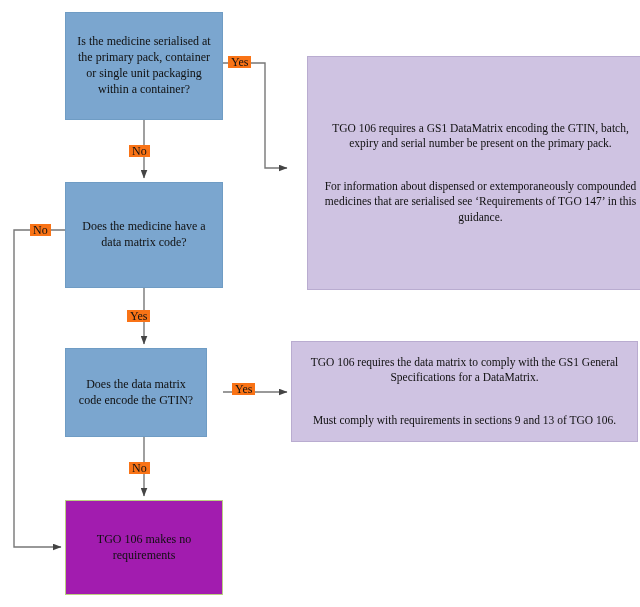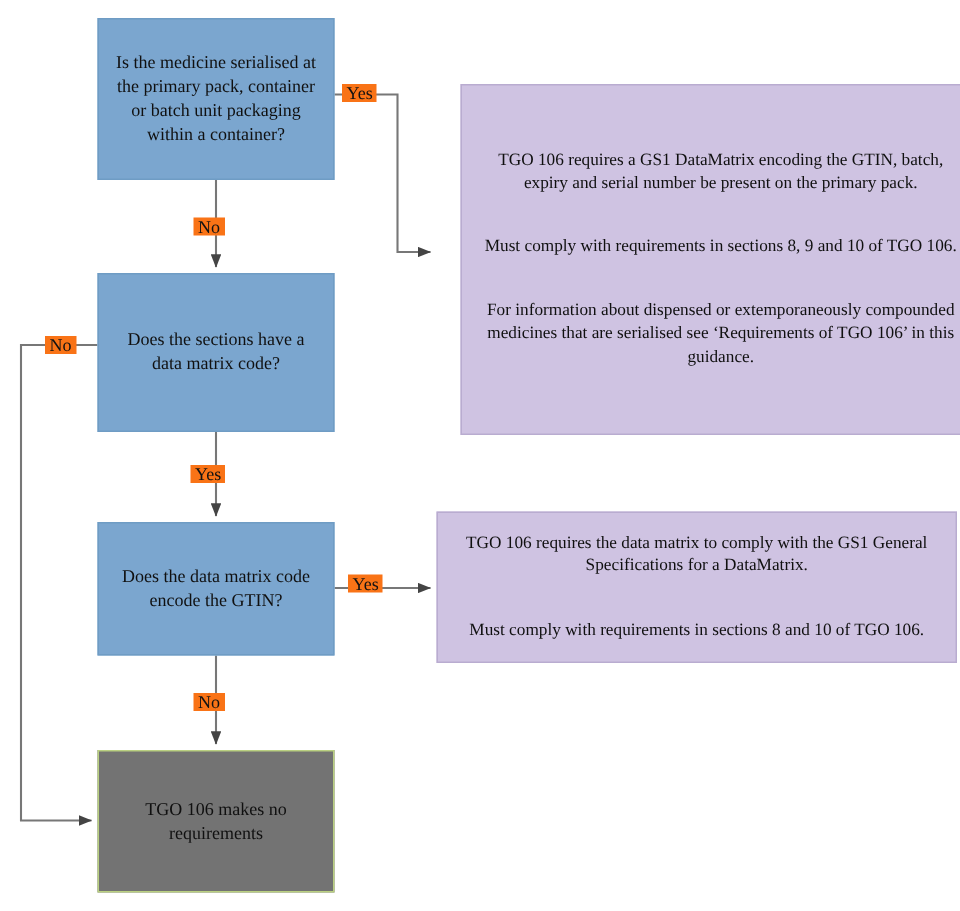--- a/index.html
+++ b/index.html
@@ -42,21 +42,21 @@
     white-space: pre-line;
   }
   .decision {
     background: #7ba6cf;
     border: 1px solid #6f9cc4;
     font-size: 12px;
     color: #101010;
     padding: 4px 9px;
   }
   .terminal {
-    background: #737373;
+    background: #a21caf;
     border: 1px solid #bad081;
     font-size: 12px;
     color: #101010;
     padding: 4px 9px;
   }
   .outcome {
     background: #cfc3e2;
     border: 1px solid #b9acd0;
     font-size: 11.5px;
     color: #101010;
@@ -68,21 +68,21 @@
     font-size: 12px;
     color: #121212;
     background: #f97316;
     padding: 0 3px;
     white-space: nowrap;
     line-height: 1;
   }
   
   #q1 { left: 65px;  top: 12px;  width: 158px; height: 108px; }
   #q2 { left: 65px;  top: 182px; width: 158px; height: 106px; }
-  #q3 { left: 65px;  top: 348px; width: 158px; height: 89px;  }
+  #q3 { left: 65px;  top: 348px; width: 142px; height: 89px;  }
   #terminal-node { left: 65px; top: 500px; width: 158px; height: 95px; }
   #p1 { left: 307px; top: 56px;  width: 347px; height: 234px; }
   #p2 { left: 291px; top: 341px; width: 347px; height: 101px; text-align: center; }
   
   #lbl-q1-yes { left: 228px; top: 56px; }
   #lbl-q1-no  { left: 129px; top: 145px; }
   #lbl-q2-no  { left: 30px;  top: 224px; }
   #lbl-q2-yes { left: 127px; top: 310px; }
   #lbl-q3-yes { left: 232px; top: 383px; }
   #lbl-q3-no  { left: 129px; top: 462px; }
@@ -106,43 +106,42 @@
     <path d="M 65,230 L 14,230 L 14,547 L 61,547" fill="none" stroke="#777777" stroke-width="1.4" marker-end="url(#arrowhead)"></path>
 
     <path d="M 144,288 L 144,344" fill="none" stroke="#777777" stroke-width="1.4" marker-end="url(#arrowhead)"></path>
 
     <path d="M 223,392 L 287,392" fill="none" stroke="#777777" stroke-width="1.4" marker-end="url(#arrowhead)"></path>
 
     <path d="M 144,437 L 144,496" fill="none" stroke="#777777" stroke-width="1.4" marker-end="url(#arrowhead)"></path>
   </svg>
 
   <div class="node decision" id="q1">
-    <span class="node-text">Is the medicine serialised at the primary pack, container or batch unit packaging within a container?</span>
+    <span class="node-text">Is the medicine serialised at the primary pack, container or single unit packaging within a container?</span>
   </div>
 
   <div class="node decision" id="q2">
-    <span class="node-text">Does the sections have a data matrix code?</span>
+    <span class="node-text">Does the medicine have a data matrix code?</span>
   </div>
 
   <div class="node decision" id="q3">
     <span class="node-text">Does the data matrix code encode the GTIN?</span>
   </div>
 
   <div class="node outcome" id="p1">
     <div class="node-text">
       <p>TGO 106 requires a GS1 DataMatrix encoding the GTIN, batch, expiry and serial number be present on the primary pack.</p>
-      <p>Must comply with requirements in sections 8, 9 and 10 of TGO 106.</p>
-      <p>For information about dispensed or extemporaneously compounded medicines that are serialised see ‘Requirements of TGO 106’ in this guidance.</p>
+      <p>For information about dispensed or extemporaneously compounded medicines that are serialised see ‘Requirements of TGO 147’ in this guidance.</p>
     </div>
   </div>
 
   <div class="node outcome" id="p2">
     <div class="node-text">
       <p>TGO 106 requires the data matrix to comply with the GS1 General Specifications for a DataMatrix.</p>
-      <p>Must comply with requirements in sections 8 and 10 of TGO 106.</p>
+      <p>Must comply with requirements in sections 9 and 13 of TGO 106.</p>
     </div>
   </div>
 
   <div class="node terminal" id="terminal-node">
     <span class="node-text">TGO 106 makes no requirements</span>
   </div>
 
   <span class="edge-label" id="lbl-q1-yes">Yes</span>
   <span class="edge-label" id="lbl-q1-no">No</span>
   <span class="edge-label" id="lbl-q2-no">No</span>

